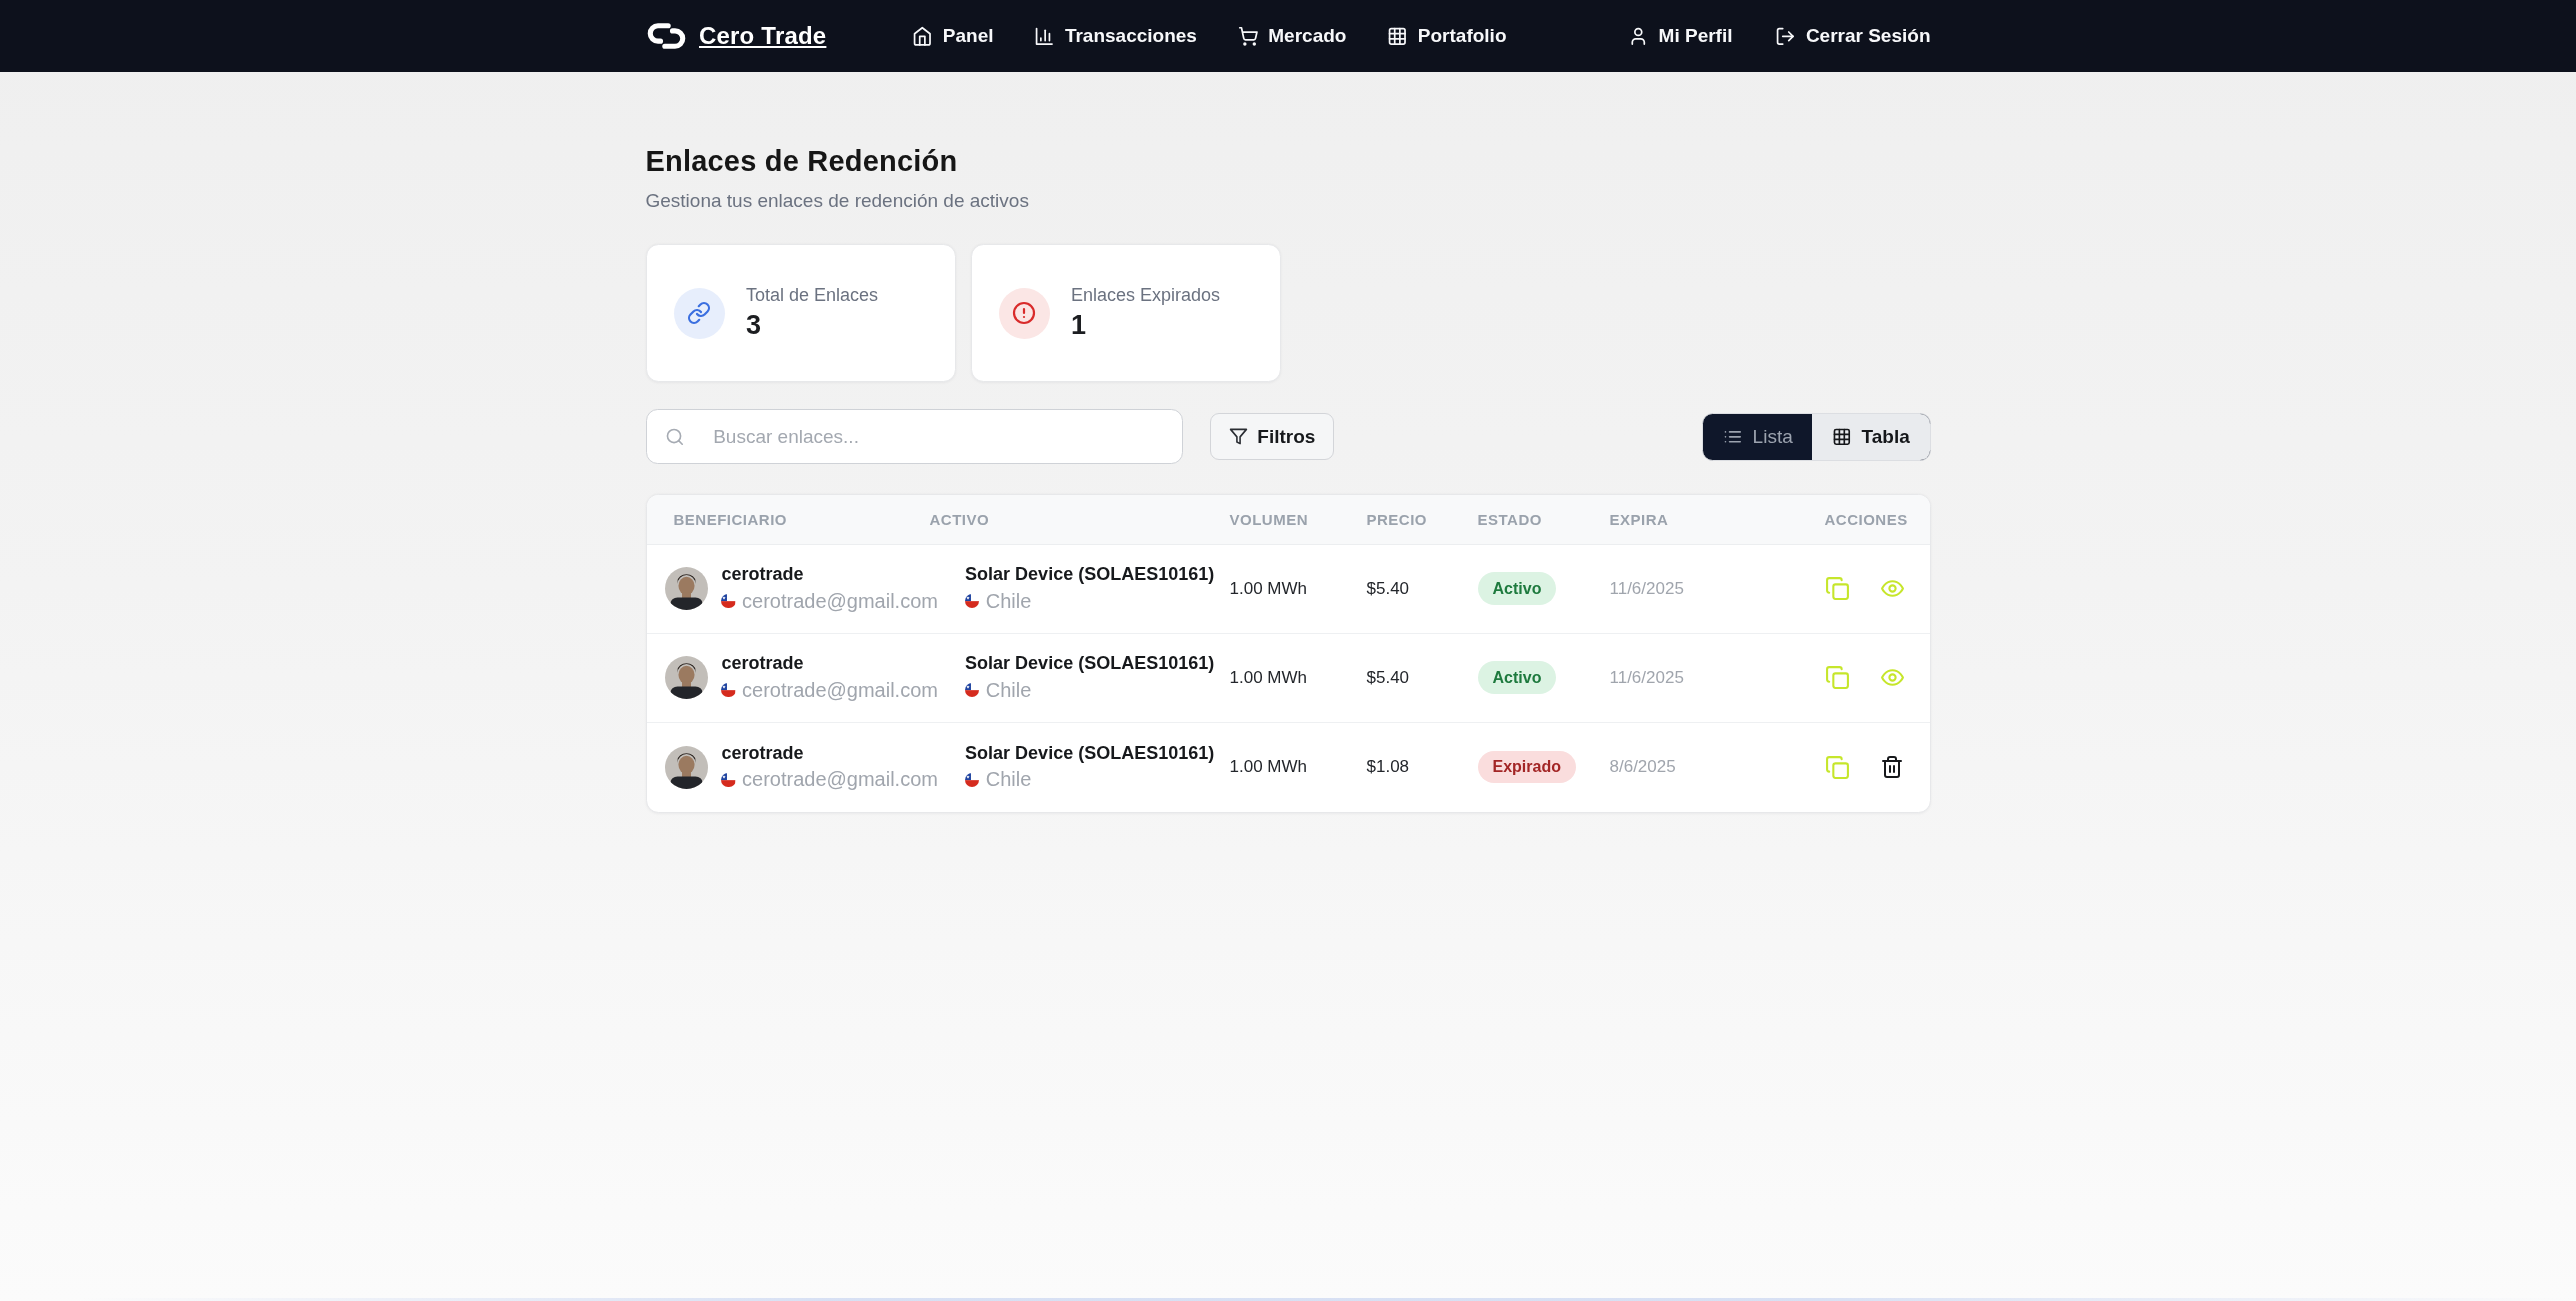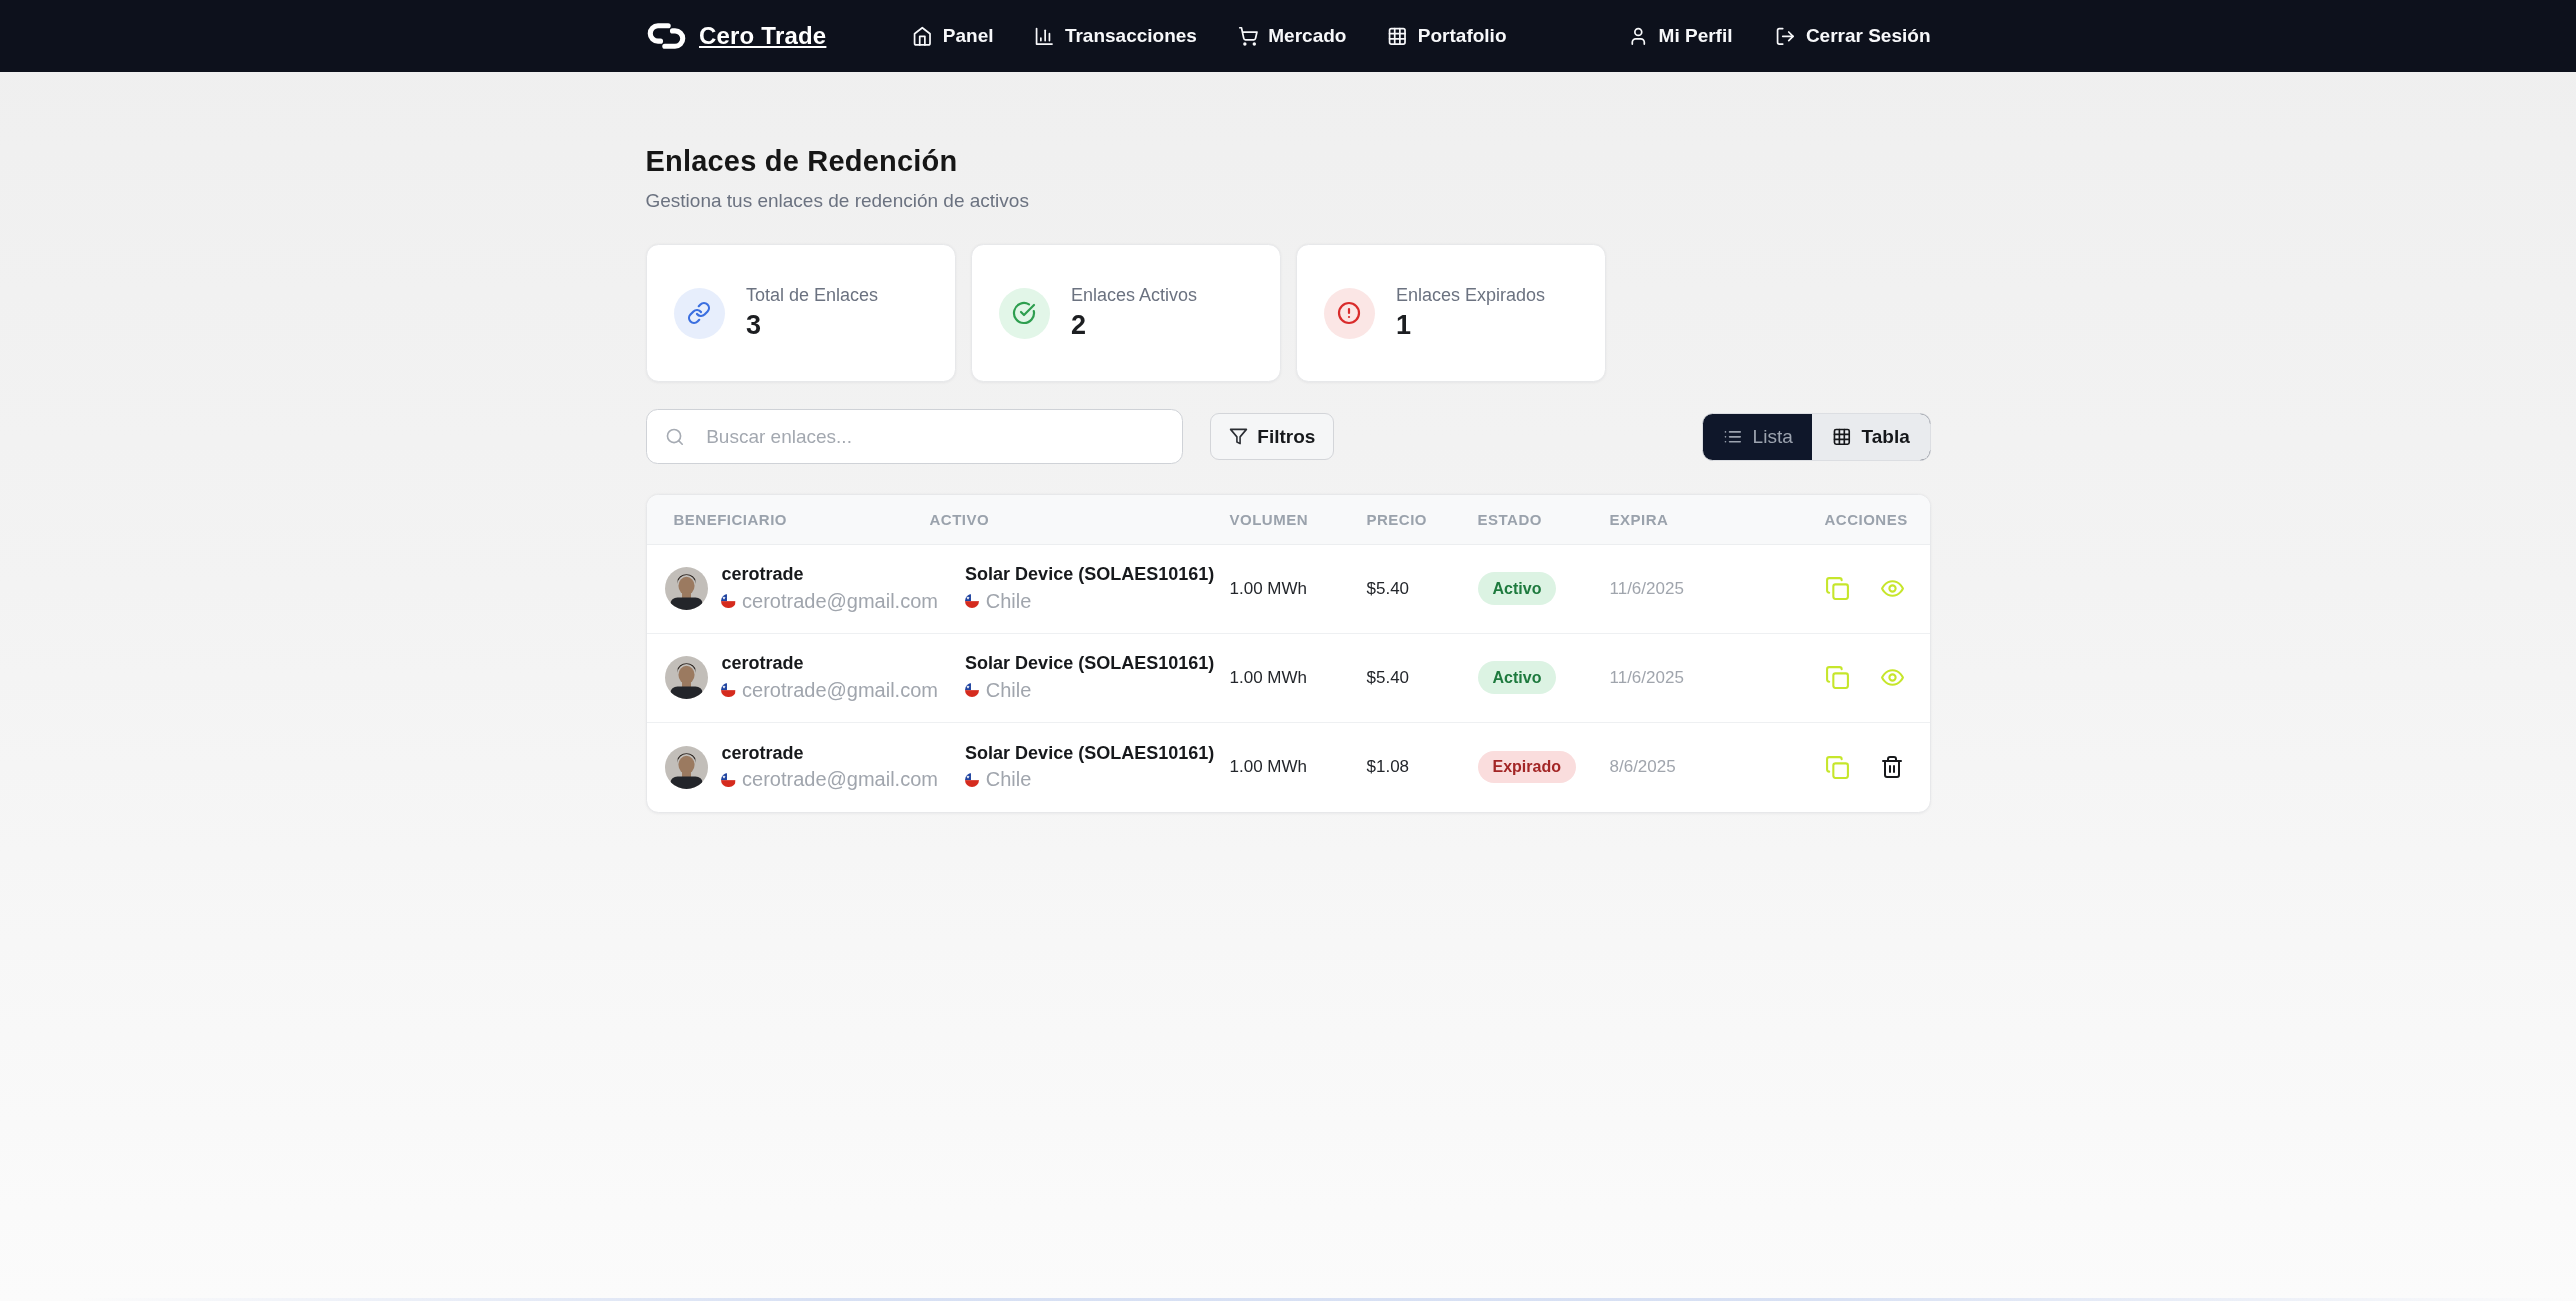--- a/index.html
+++ b/index.html
@@ -38,21 +38,21 @@
   .stat-icon.green  { background:#e2f6e8; color:#2e9e4f; }
   .stat-icon.purple { background:#f2eafd; color:#8b35e8; }
   .stat-icon.red    { background:#fbe6e5; color:#d92b2b; }
   .stat-icon svg { stroke:currentColor; }
   .stat-label { font-size:18px; color:#6b7280; }
   .stat-value { font-size:27px; font-weight:700; color:#1c1e21; margin-top:4.5px; }
 
   
   .toolbar { margin-top:27px; display:flex; align-items:center; }
   .search-box { width:537px; height:55px; background:#fff; border:1.3px solid #cfd2d7; border-radius:11.6px;
-                display:flex; align-items:center; padding:0 18px; gap:22px; }
+                display:flex; align-items:center; padding:0 18px; gap:29px; }
   .search-box svg { stroke:#a6abb3; flex:none; }
   .search-box input { border:none; outline:none; background:transparent; flex:1; font-size:19px;
                       font-family:"Liberation Sans", sans-serif; color:#3a3f47; }
   .search-box input::placeholder { color:#a3a8b0; }
   .filters-btn { margin-left:27px; height:47px; padding:0 18px; background:#f5f6f7; border:1.3px solid #d3d5d9;
                  border-radius:9px; display:flex; align-items:center; gap:9.8px; font-size:19px; font-weight:600;
                  color:#17191c; cursor:pointer; font-family:"Liberation Sans", sans-serif; }
   .filters-btn svg { stroke:#2a2d33; }
   .toolbar-spacer { flex:1; }
   .view-toggle { height:48px; border:1.3px solid #dcdee2; border-radius:10.7px; background:#0f172a;
@@ -192,32 +192,20 @@
             <path d="M10 13a5 5 0 0 0 7.54.54l3-3a5 5 0 0 0-7.07-7.07l-1.72 1.71"></path>
             <path d="M14 11a5 5 0 0 0-7.54-.54l-3 3a5 5 0 0 0 7.07 7.07l1.71-1.71"></path>
           </svg>
       </div>
       <div>
         <div class="stat-label">Total de Enlaces</div>
         <div class="stat-value">3</div>
       </div>
     </div>
     <div class="stat-card">
-      <div class="stat-icon green">
-        <svg width="24" height="24" viewBox="0 0 24 24" fill="none" stroke-width="2.2" stroke-linecap="round" stroke-linejoin="round">
-            <path d="M21.8 10A10 10 0 1 1 17 3.34"></path>
-            <path d="m9 11 3 3L22 4"></path>
-          </svg>
-      </div>
-      <div>
-        <div class="stat-label">Enlaces Activos</div>
-        <div class="stat-value">2</div>
-      </div>
-    </div>
-    <div class="stat-card">
       <div class="stat-icon red">
         <svg width="24" height="24" viewBox="0 0 24 24" fill="none" stroke-width="2.2" stroke-linecap="round" stroke-linejoin="round">
             <circle cx="12" cy="12" r="10"></circle>
             <line x1="12" y1="8" x2="12" y2="12"></line>
             <line x1="12" y1="16" x2="12.01" y2="16"></line>
           </svg>
       </div>
       <div>
         <div class="stat-label">Enlaces Expirados</div>
         <div class="stat-value">1</div>

